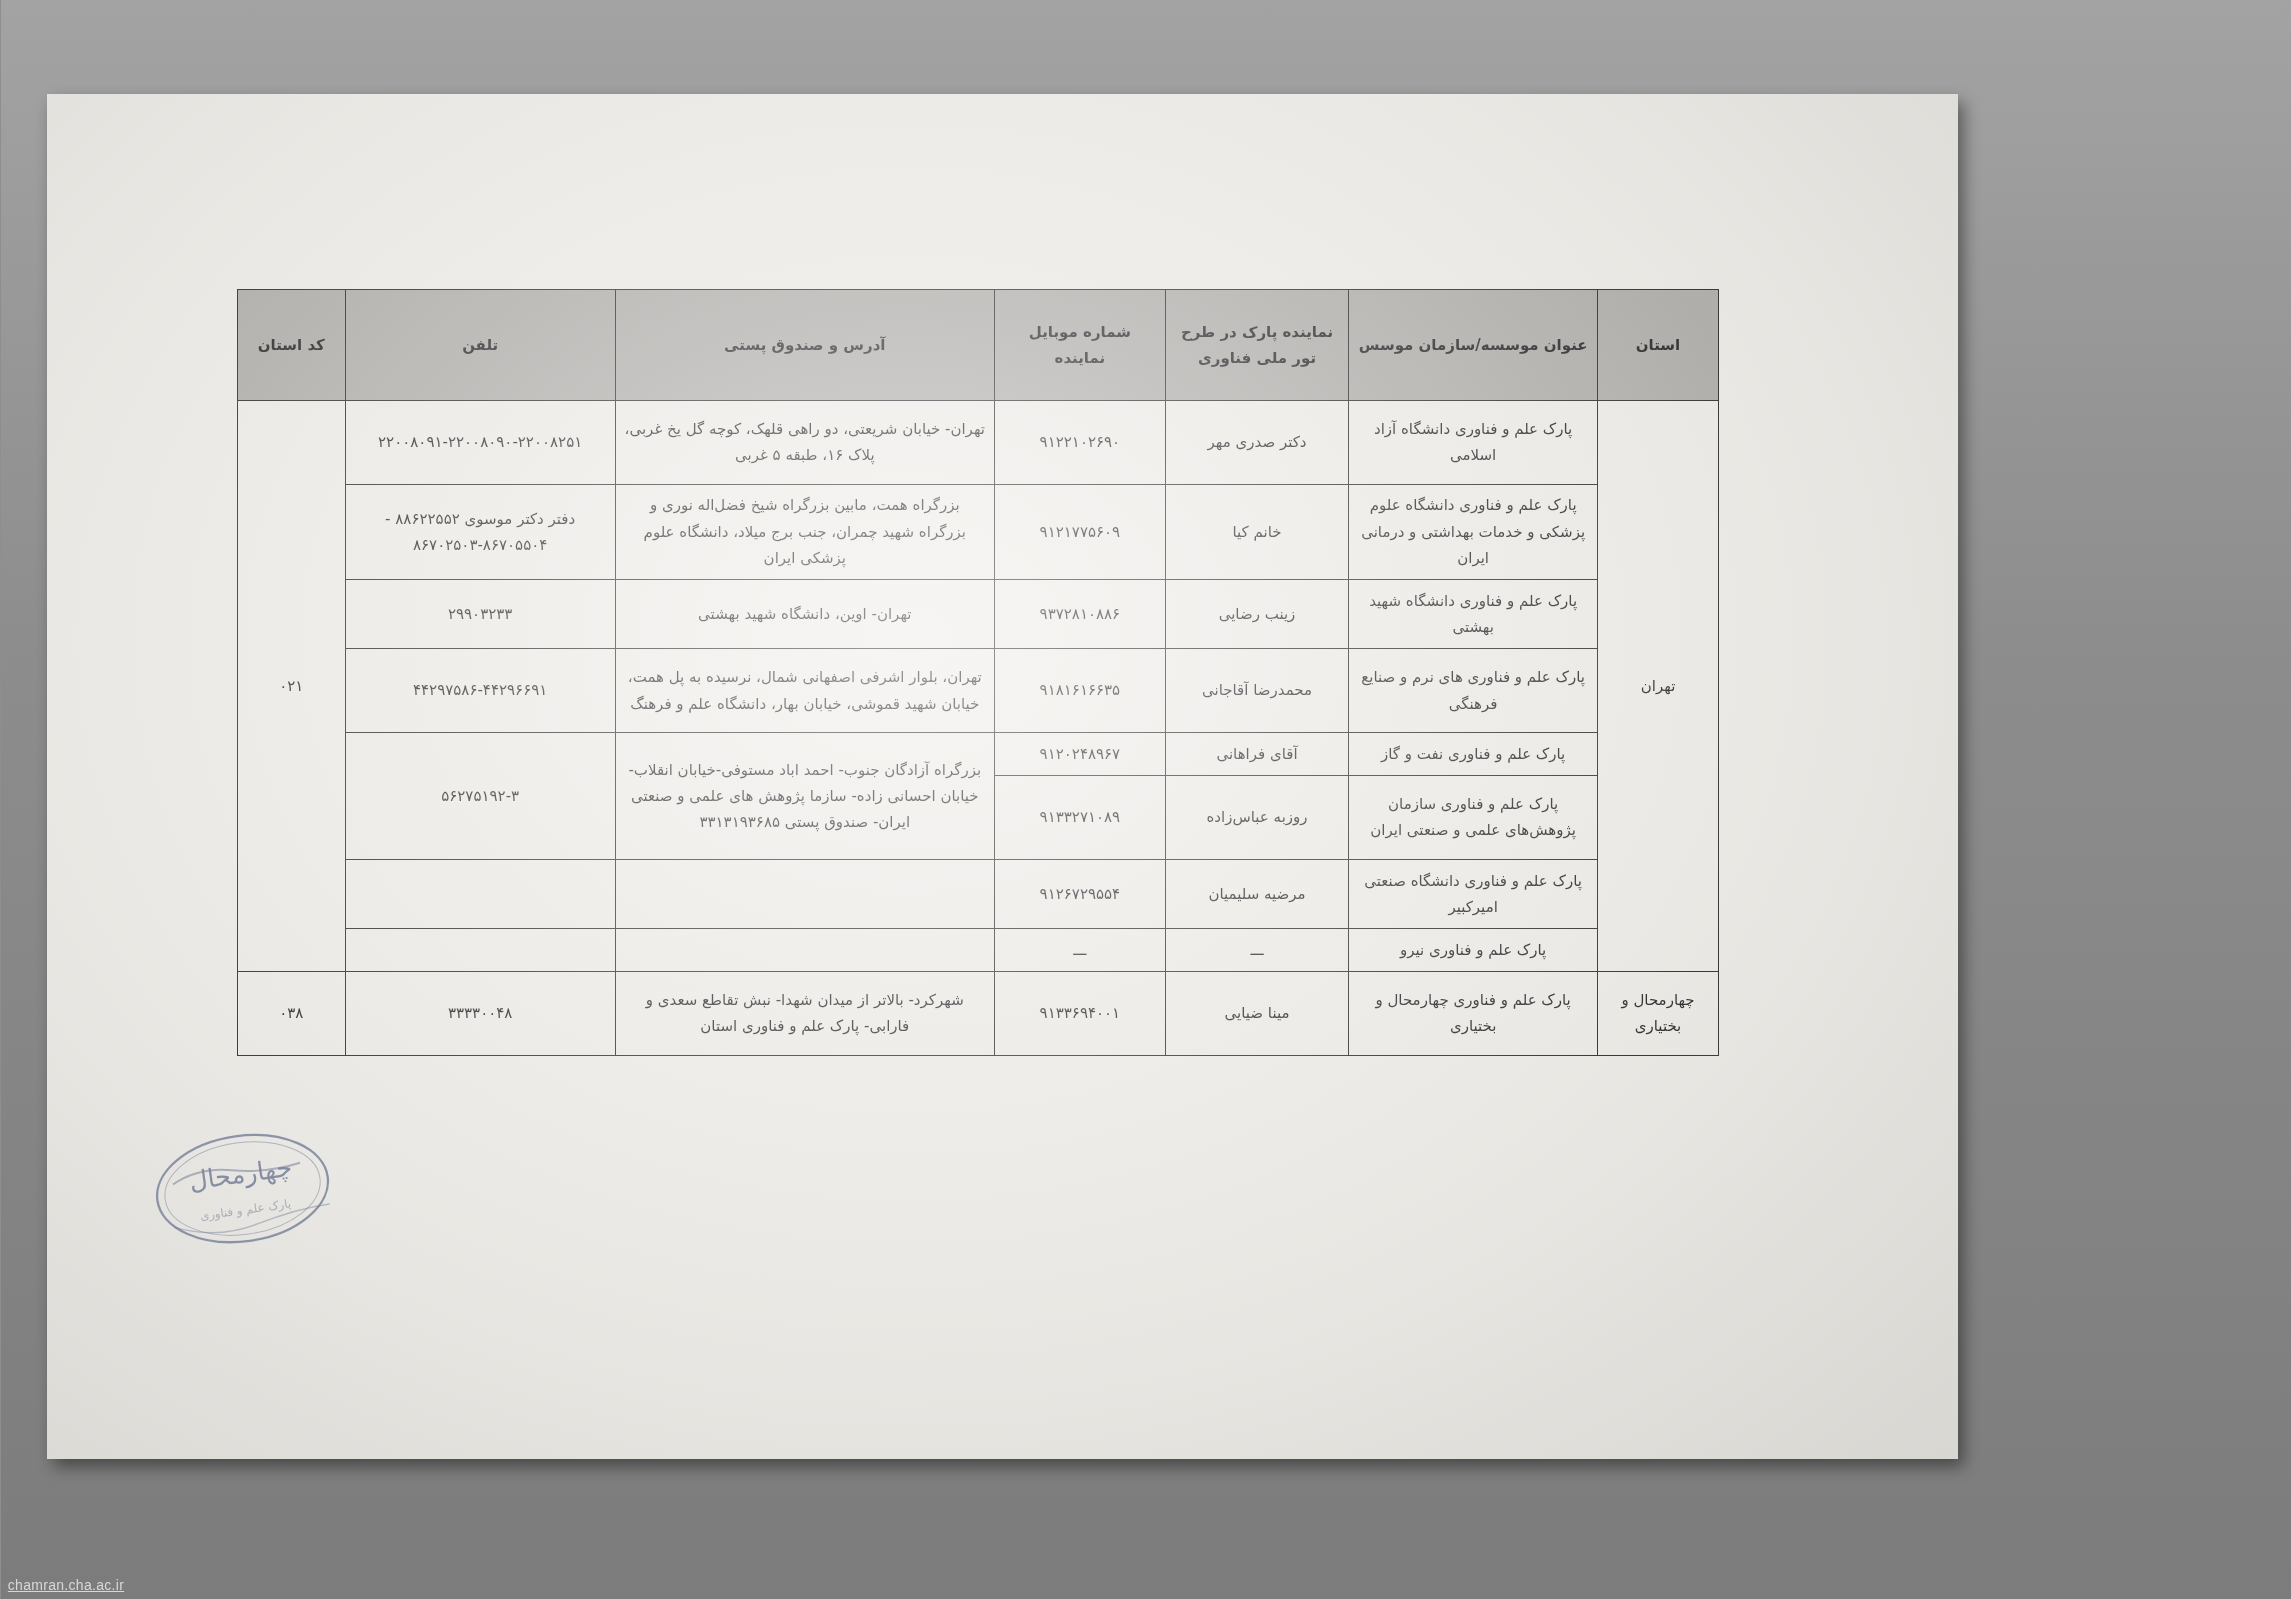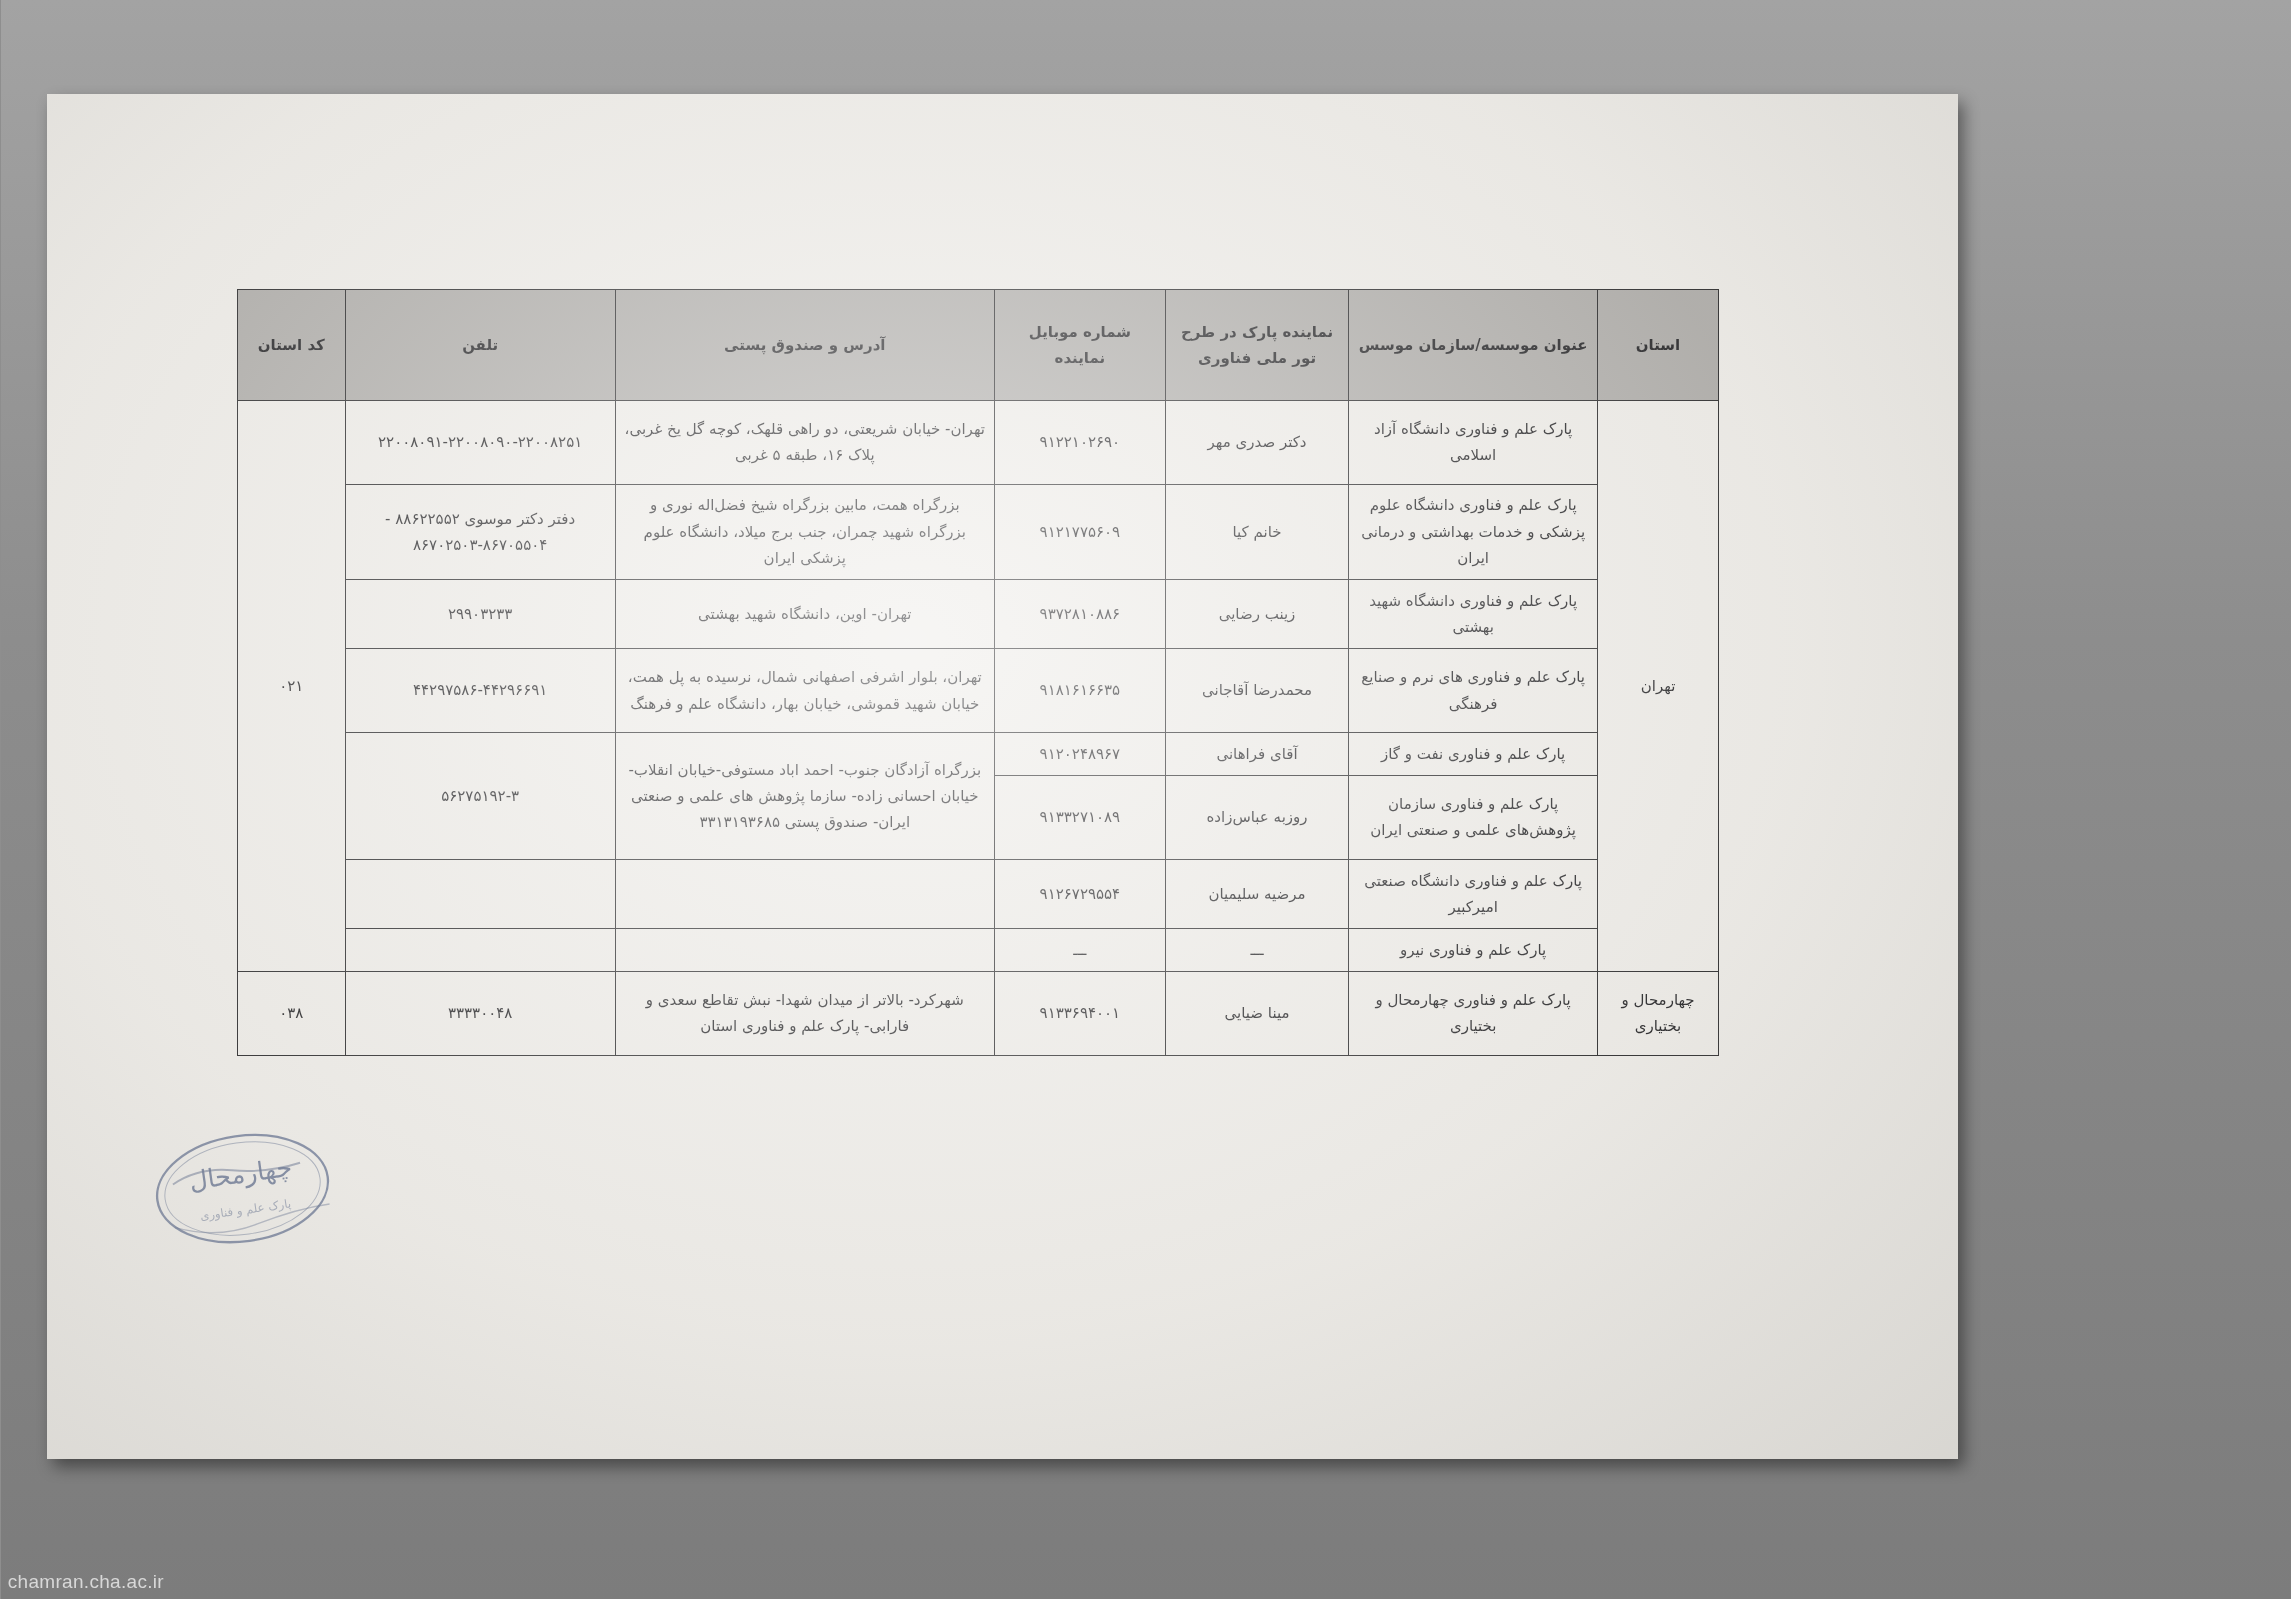--- a/index.html
+++ b/index.html
@@ -77,23 +77,24 @@
     transform:rotate(-8deg);
     opacity:.72;
   }
   .stamp svg{display:block;}
 
   
   .url{
     position:absolute;
     left:7.8px;bottom:5.9px;
     color:#d8d8d8;
-    font-size:19px;
+    font-size:14px;
     font-family:"Liberation Sans",sans-serif;
     letter-spacing:0.3px;
+    text-decoration:underline;
   }
   
   .speck{position:absolute;background:#6f6f6f;border-radius:50%;opacity:.5;}
 </style>
 </head>
 <body>
 
 <div class="scan-frame">
 
   <div class="speck" style="left:59px;top:127px;width:7.8px;height:7.8px;"></div>

